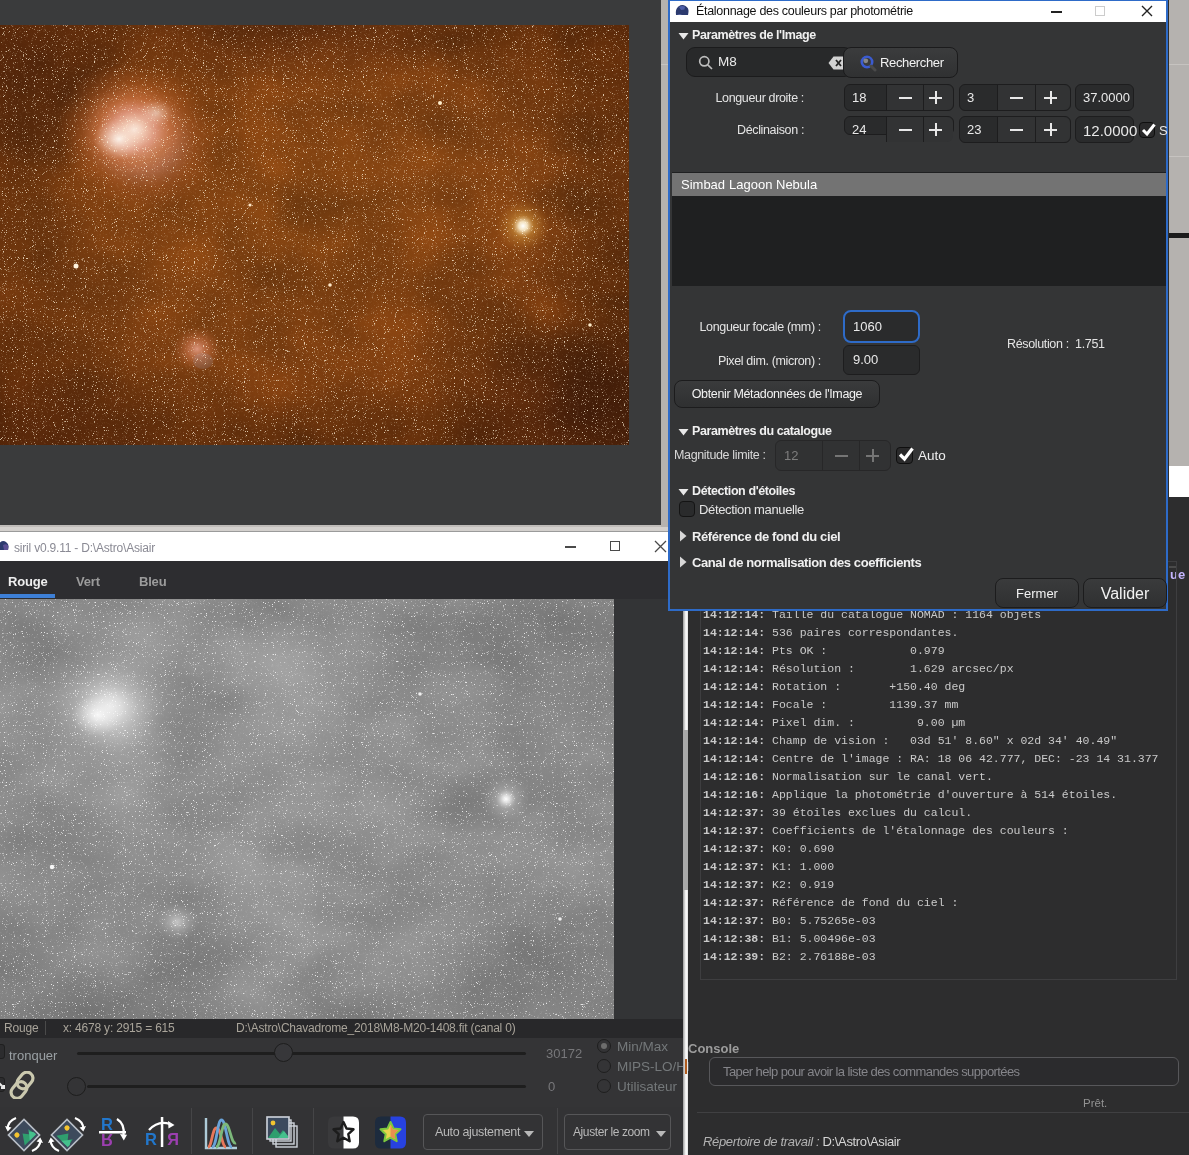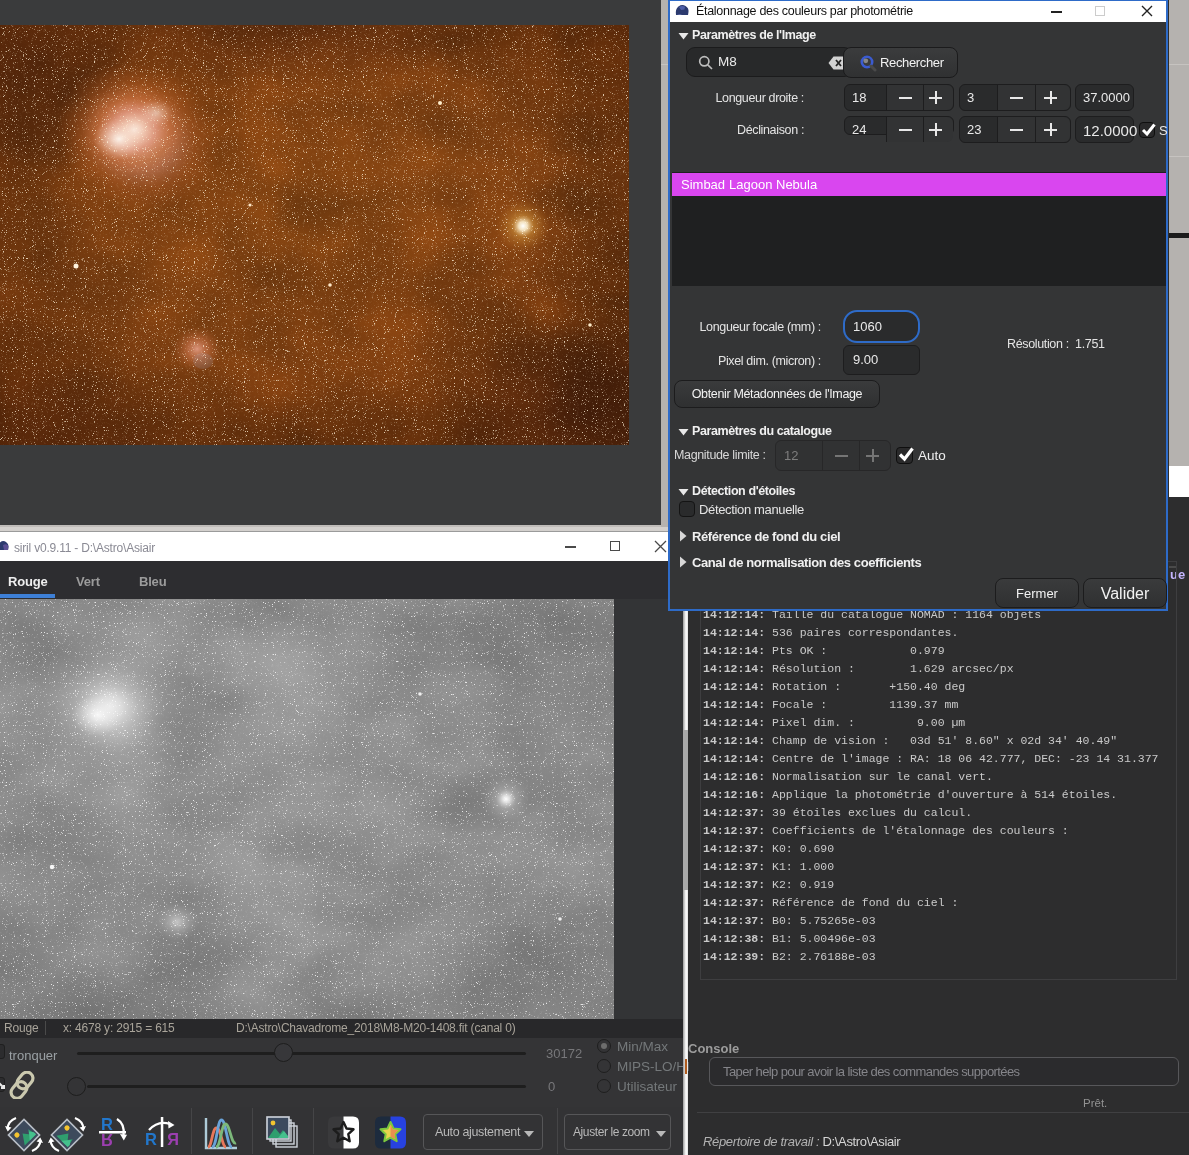--- a/index.html
+++ b/index.html
@@ -451,28 +451,28 @@
  <div class="abs" style="left:405px;top:115px;width:59px;height:27px;background:#2a2b2c;border:1px solid #1d1d1e;border-radius:6px;">
    <span class="abs" style="left:7px;top:5px;font-size:15px;color:#e9e9e9;">12.0000</span>
     </div>
  <div class="abs" style="left:469px;top:121px;width:16px;height:16px;background:#2a2a2b;border:1.5px solid #0f0f0f;border-radius:4px;"></div>
  <svg class="abs" style="left:471px;top:122px;" width="15" height="14" viewBox="0 0 15 14">
       <path d="M2 7 L6 11 L13.5 1.5" stroke="#ffffff" stroke-width="3" fill="none"></path>
     </svg>
  <span class="abs" style="left:489px;top:122px;font-size:13px;color:#e9e9e9;">S</span>
 
  <div class="abs" style="left:2px;top:171px;width:494px;height:114px;background:#1f2021;">
-   <div class="abs" style="left:0;top:1px;width:494px;height:23px;background:#d946ef;">
+   <div class="abs" style="left:0;top:1px;width:494px;height:23px;background:#737373;">
      <span class="abs" style="left:9px;top:4px;font-size:13px;color:#ffffff;">Simbad</span>
      <span class="abs" style="left:57px;top:4px;font-size:13px;color:#ffffff;">Lagoon Nebula</span>
    </div>
  </div>
 
  <div class="abs lb" style="left:0px;top:319px;width:151px;text-align:right;">Longueur focale (mm) :</div>
- <div class="abs" style="left:173px;top:309px;width:77px;height:33px;background:#2a2b2c;border:2px solid #2e6bc8;border-radius:14px;">
+ <div class="abs" style="left:173px;top:309px;width:77px;height:33px;background:#2a2b2c;border:2px solid #2e6bc8;border-radius:8px;">
    <span class="abs" style="left:8px;top:7px;font-size:13px;color:#e9e9e9;">1060</span>
     </div>
  <div class="abs lb" style="left:337px;top:336px;white-space:pre;">Résolution :  1.751</div>
  <div class="abs lb" style="left:0px;top:353px;width:151px;text-align:right;">Pixel dim. (micron) :</div>
  <div class="abs" style="left:173px;top:344px;width:77px;height:30px;background:#2a2b2c;border:1px solid #1d1d1e;border-radius:6px;">
    <span class="abs" style="left:9px;top:6px;font-size:13px;color:#e9e9e9;">9.00</span>
     </div>
  <div class="abs" style="left:4px;top:379px;width:206px;height:28px;background:linear-gradient(180deg,#3a3b3c,#2f3031);border:1px solid #1c1c1d;border-radius:8px;text-align:center;">
    <span style="font-size:12.5px;letter-spacing:-0.35px;color:#f2f2f2;line-height:27px;">Obtenir Métadonnées de l'Image</span></div>
 

